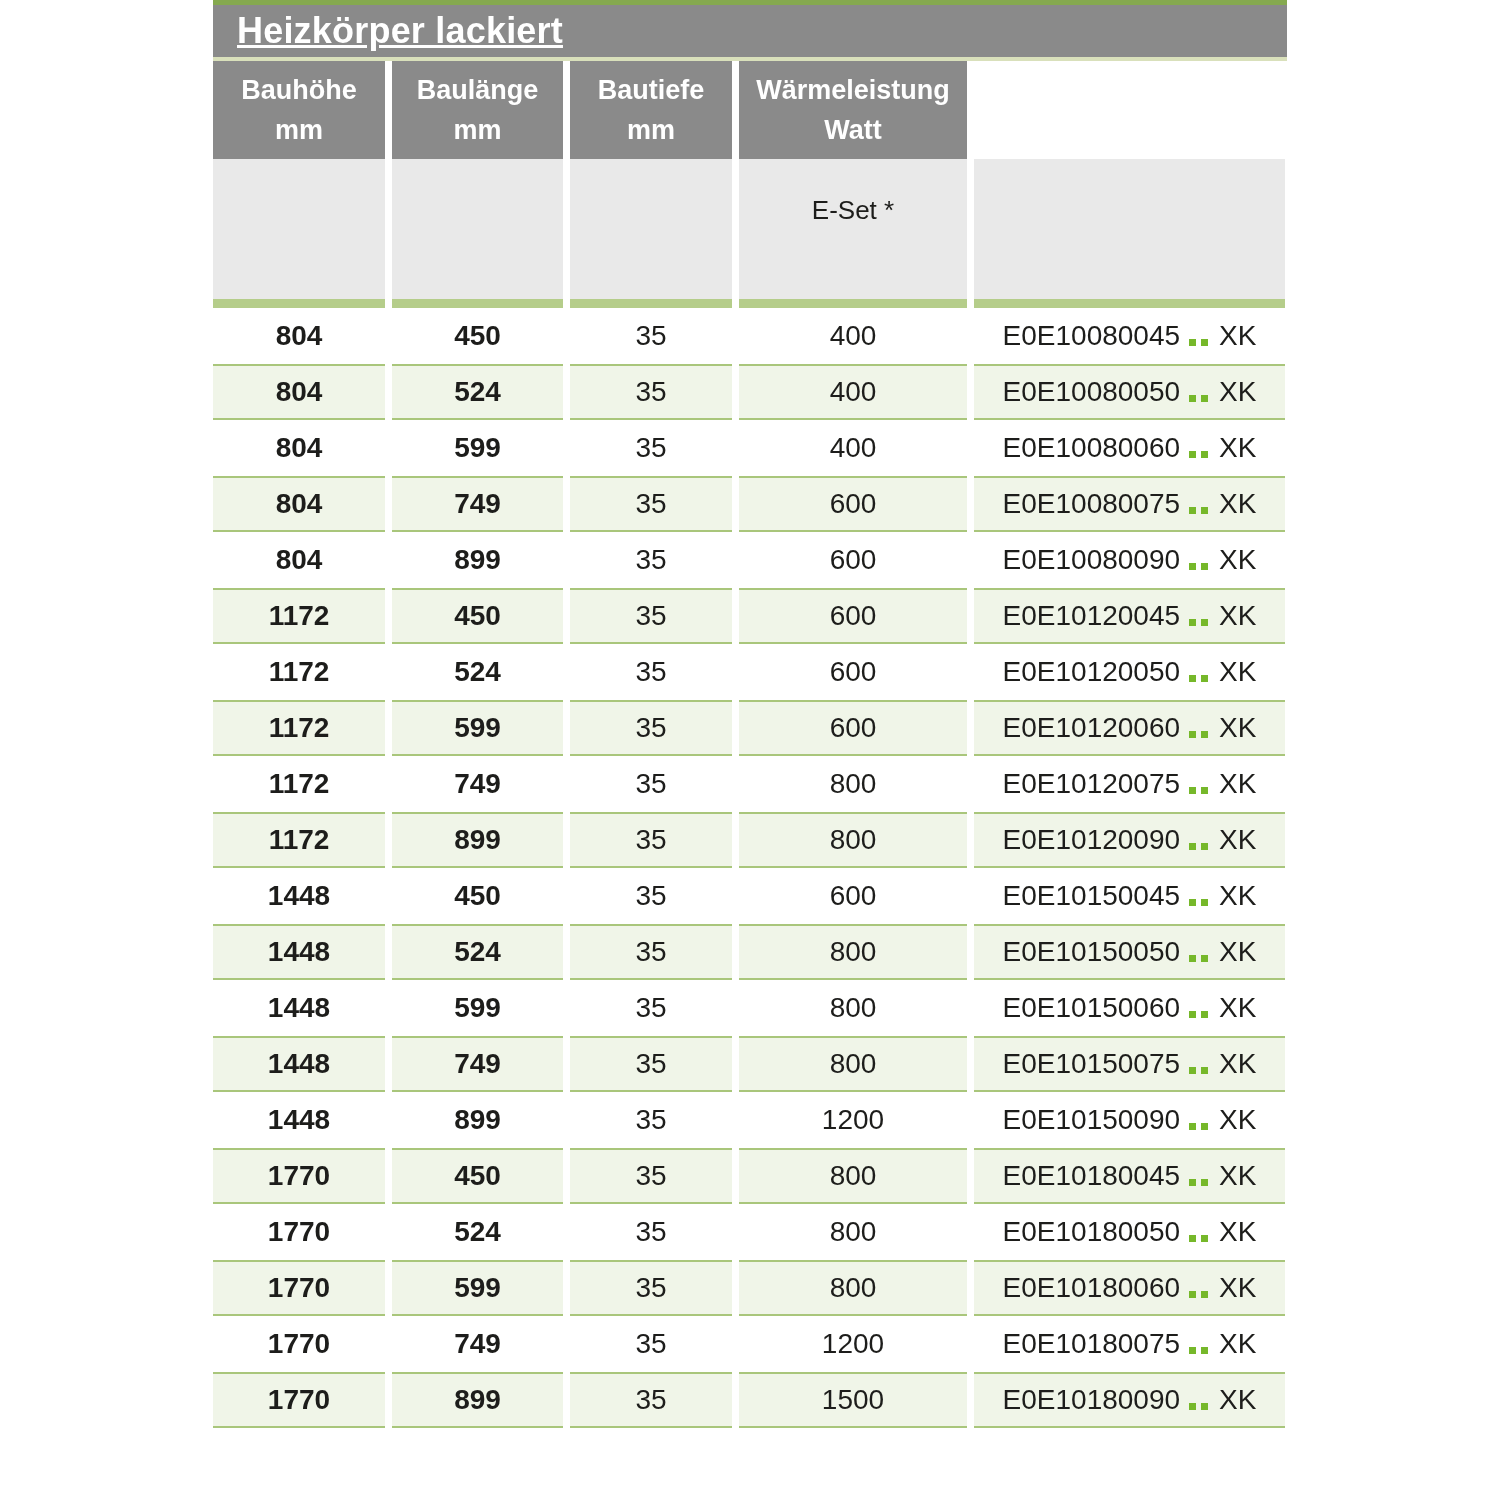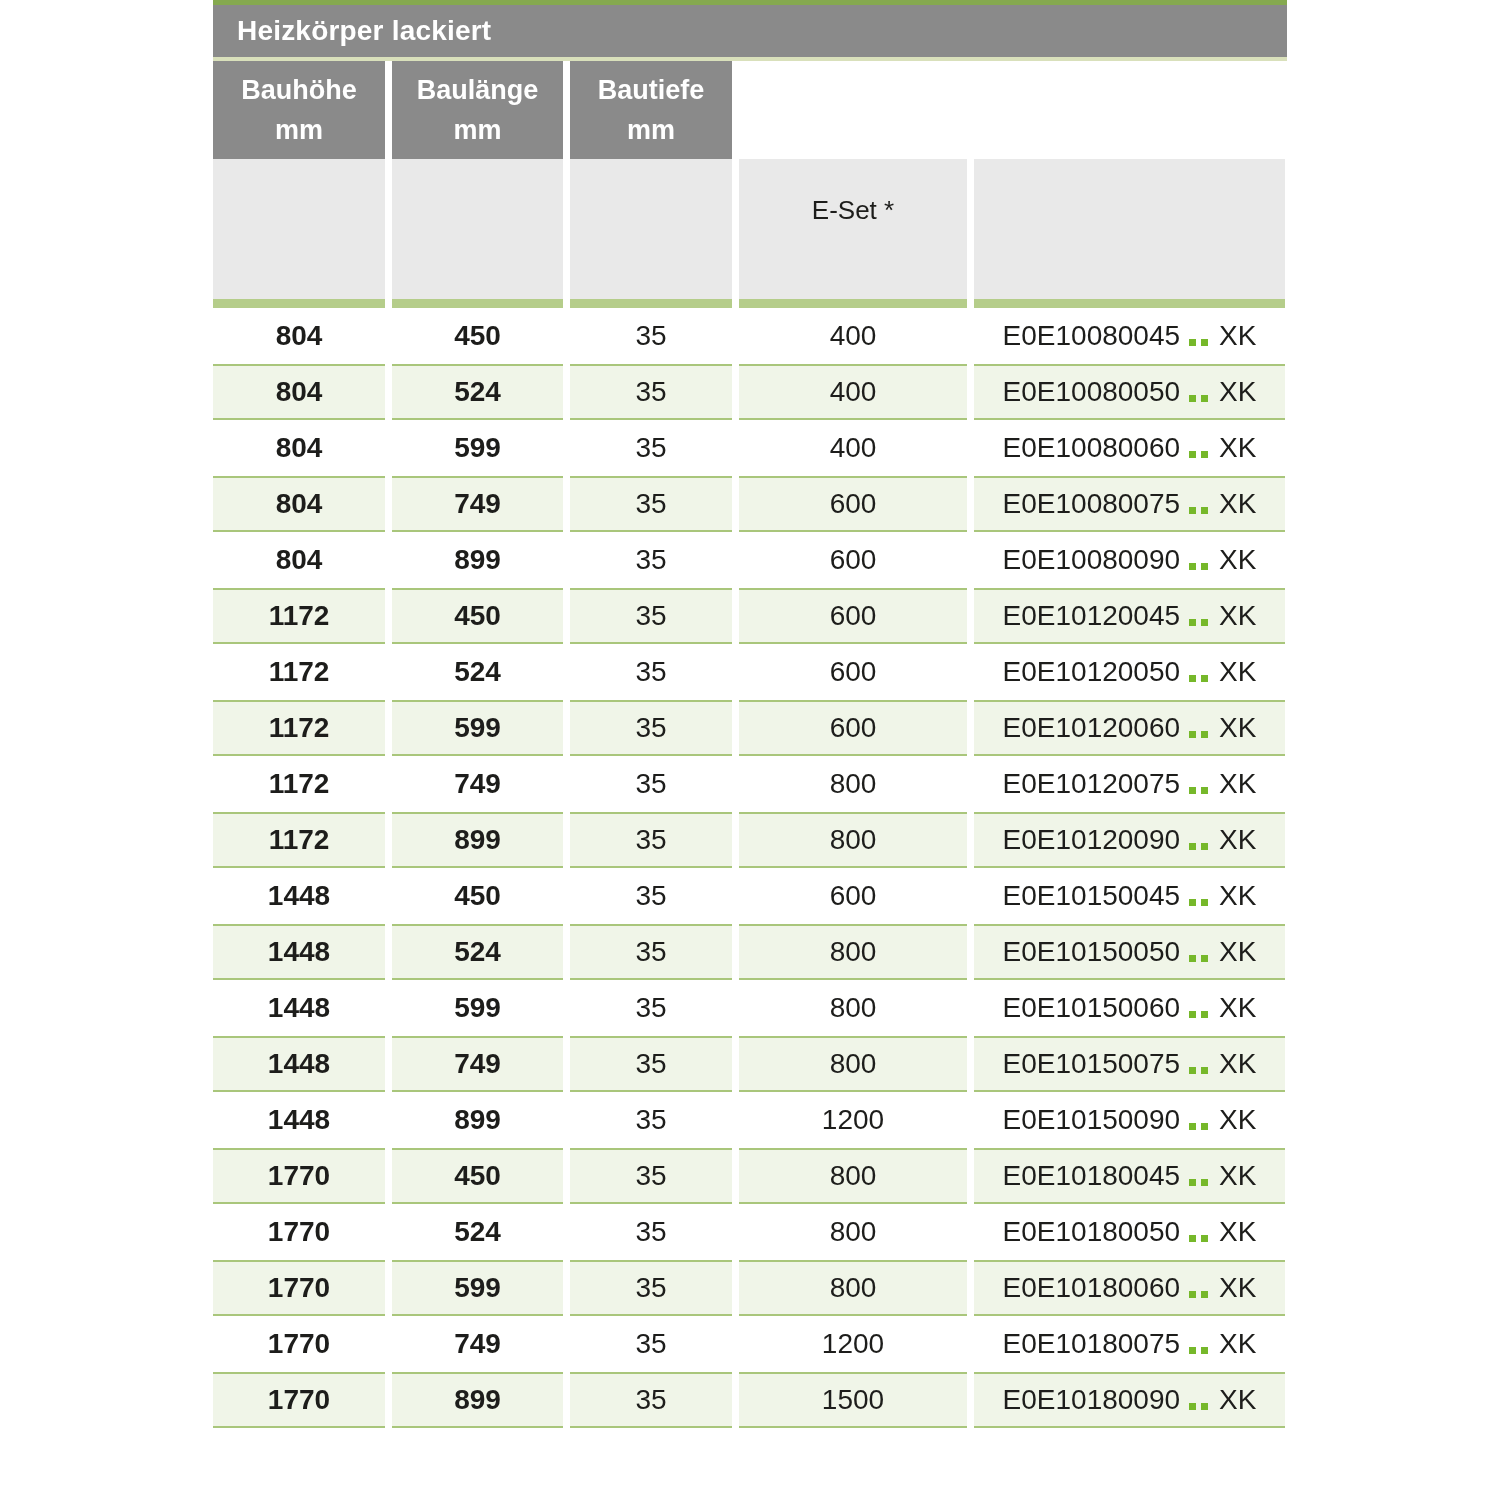--- a/index.html
+++ b/index.html
@@ -7,21 +7,21 @@
               font-family:"Liberation Sans","DejaVu Sans",sans-serif; }
   #page { position:relative; width:1500px; height:1500px; background:#ffffff; overflow:hidden; }
 
   #catalog-table { position:absolute; left:213px; top:0; width:1074px; height:1500px; overflow:hidden; }
 
   .grid { display:grid; grid-template-columns:172px 171px 162px 228px 311px; column-gap:7px; }
 
   .top-line { width:100%; height:5px; background:#85a94f; }
 
   .title-bar { width:100%; height:52px; background:#8a8a8a; display:flex; align-items:center; padding-left:24px; }
-  .title-bar span { color:#ffffff; font-weight:bold; font-size:28px; letter-spacing:0.2px; }
+  .title-bar span { color:#ffffff; font-weight:bold; font-size:36px; letter-spacing:0.2px;text-decoration:underline; }
 
   .pale-line { width:100%; height:4px; background:#d9e0bb; }
 
   .head-row { height:98px; }
   .head-cell { background:#8a8a8a; color:#ffffff; font-weight:bold; font-size:27px;
                display:flex; flex-direction:column; align-items:center; justify-content:center;
                text-align:center; line-height:40px; }
 
   .sub-row { height:140px; }
   .sub-cell { background:#e9e9e9; display:flex; justify-content:center; align-items:flex-start;
@@ -61,20 +61,24 @@
         <span>mm</span>
       </div>
       <div class="head-cell">
         <span>Baulänge</span>
         <span>mm</span>
       </div>
       <div class="head-cell">
         <span>Bautiefe</span>
         <span>mm</span>
       </div>
+      <div class="head-cell">
+        <span>Wärmeleistung</span>
+        <span>Watt</span>
+      </div>
     </div>
 
     <div class="grid sub-row">
       <div class="sub-cell"></div>
       <div class="sub-cell"></div>
       <div class="sub-cell"></div>
       <div class="sub-cell">
         <span>E-Set *</span>
       </div>
       <div class="sub-cell"></div>

